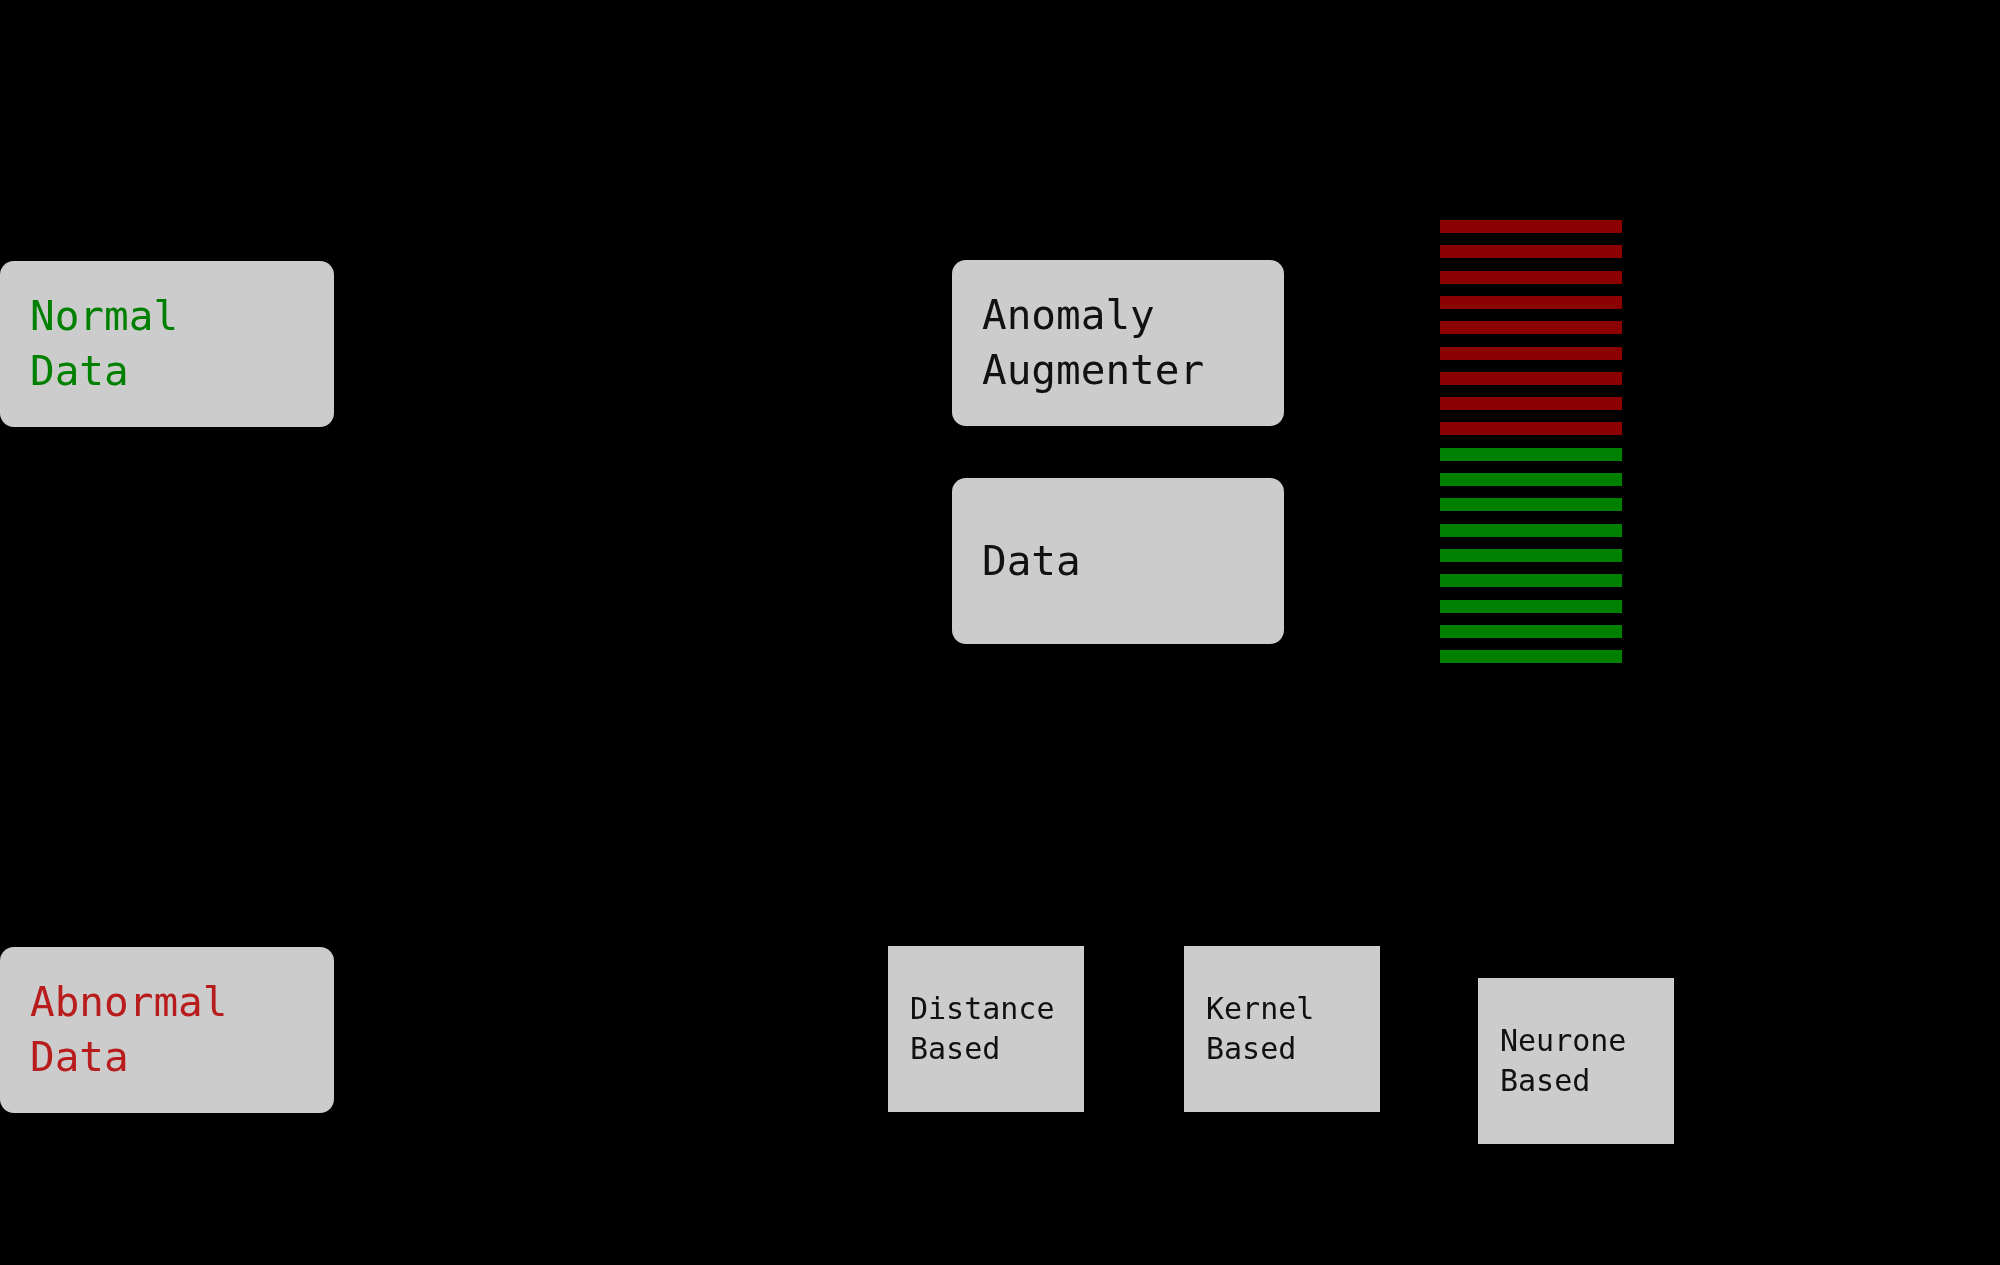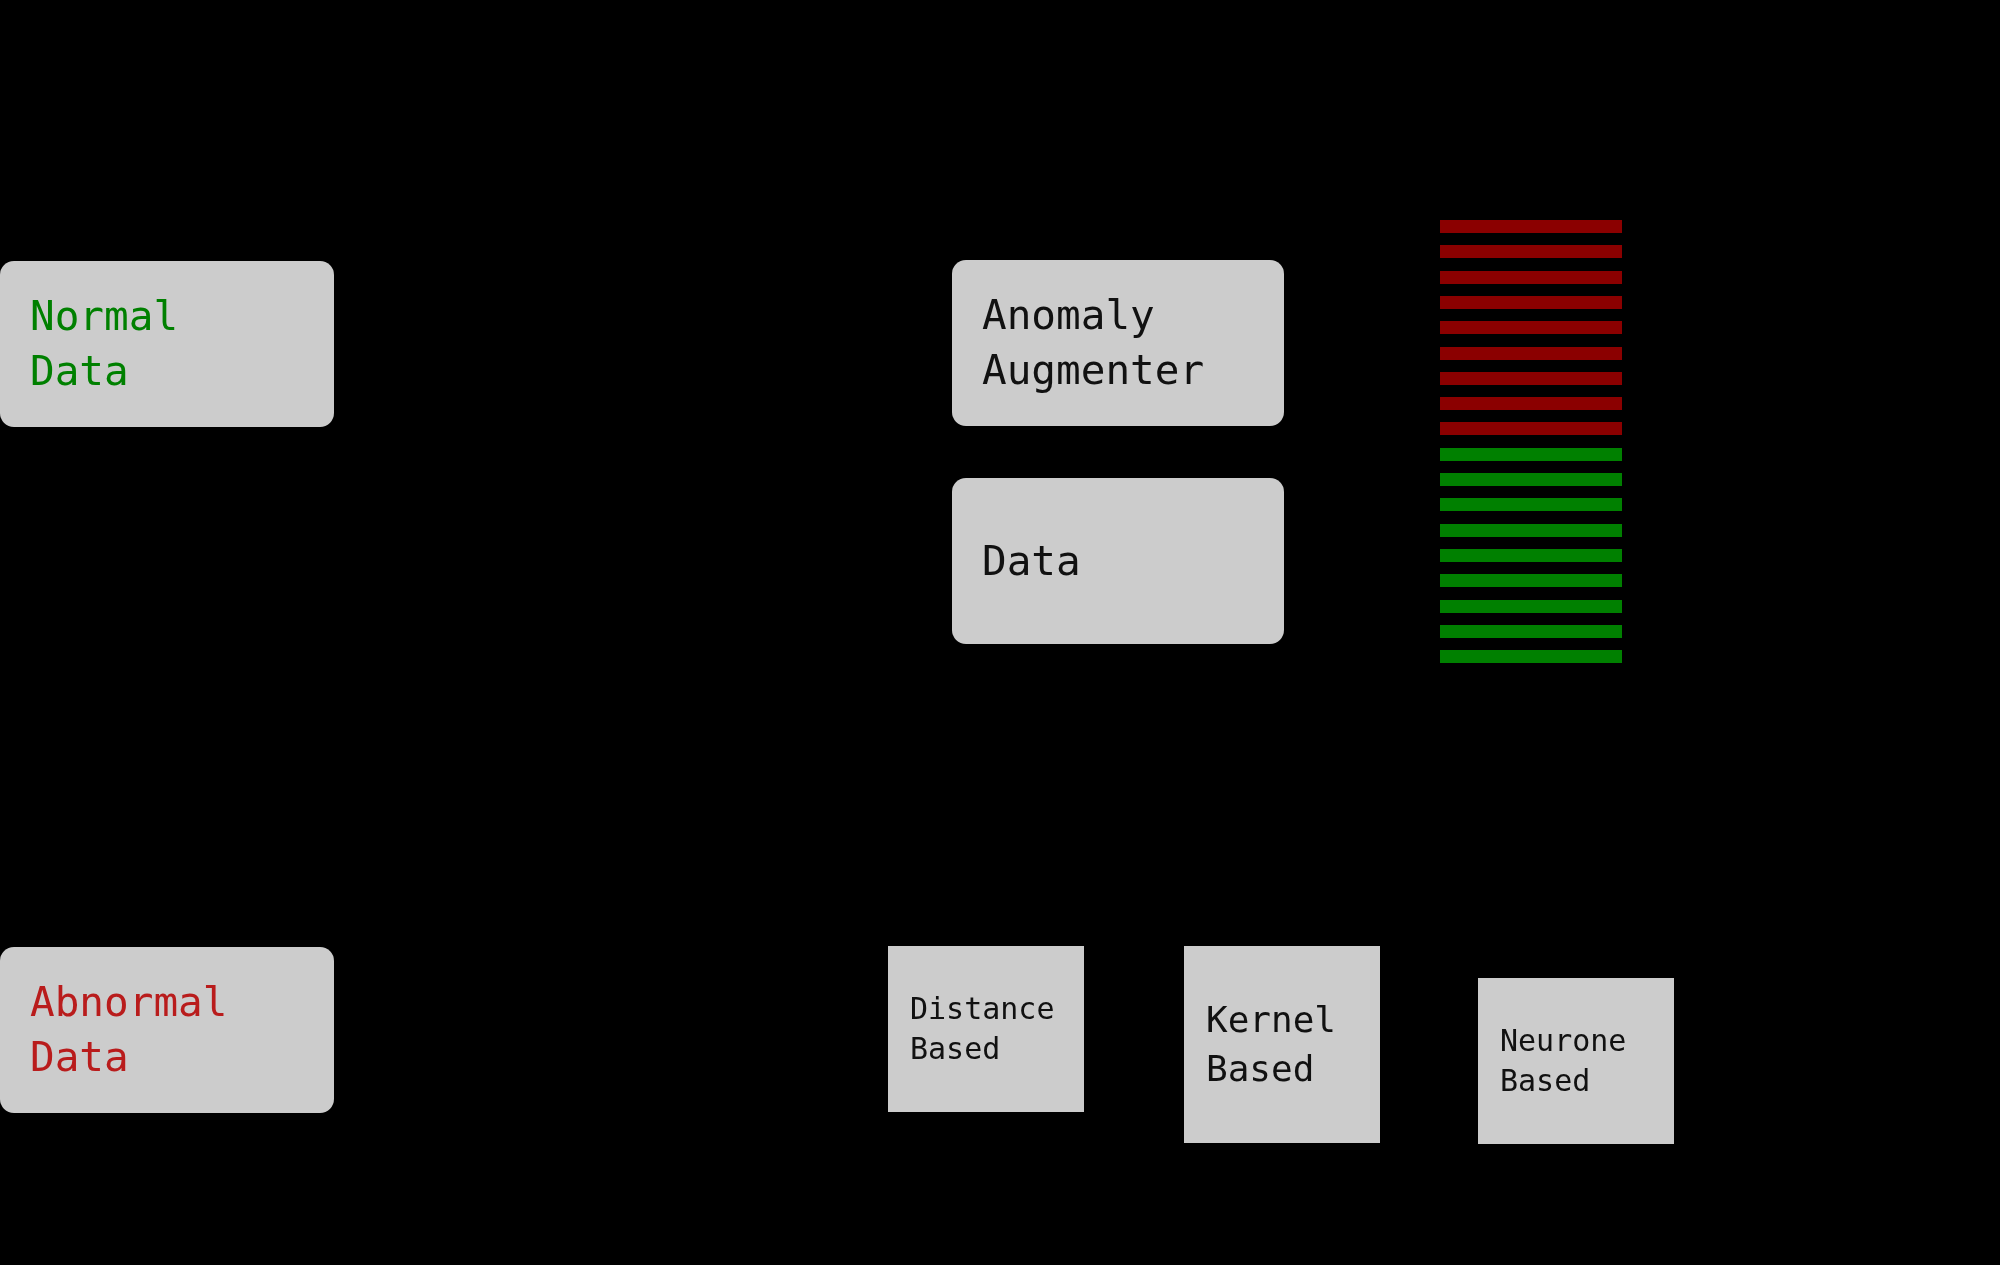--- a/index.html
+++ b/index.html
@@ -40,21 +40,21 @@
   .txt-green { color: #008000; }
   .txt-red   { color: #b91c1c; }
   .txt-black { color: #111111; }
 
   
   #node-normal-data   { left: 0px;    top: 261px; width: 334px; height: 166px; font-size: 41px; }
   #node-abnormal-data { left: 0px;    top: 947px; width: 334px; height: 166px; font-size: 41px; }
   #node-anomaly-generator { left: 952px; top: 260px; width: 332px; height: 166px; font-size: 41px; }
   #node-data-augmenter    { left: 952px; top: 478px; width: 332px; height: 166px; font-size: 41px; }
   #node-distance-based { left: 888px;  top: 946px; width: 196px; height: 166px; font-size: 30px; }
-  #node-kernel-based   { left: 1184px; top: 946px; width: 196px; height: 197px; font-size: 36px; }
+  #node-kernel-based   { left: 1184px; top: 946px; width: 196px; height: 166px; font-size: 30px; }
   #node-neurone-based  { left: 1478px; top: 946px; width: 196px; height: 166px; font-size: 30px; margin-top: 32px; }
 
   
   #bar-stack {
     position: absolute;
     left: 1440px;
     top: 220px;
     width: 182px;
     height: 456px;
   }

